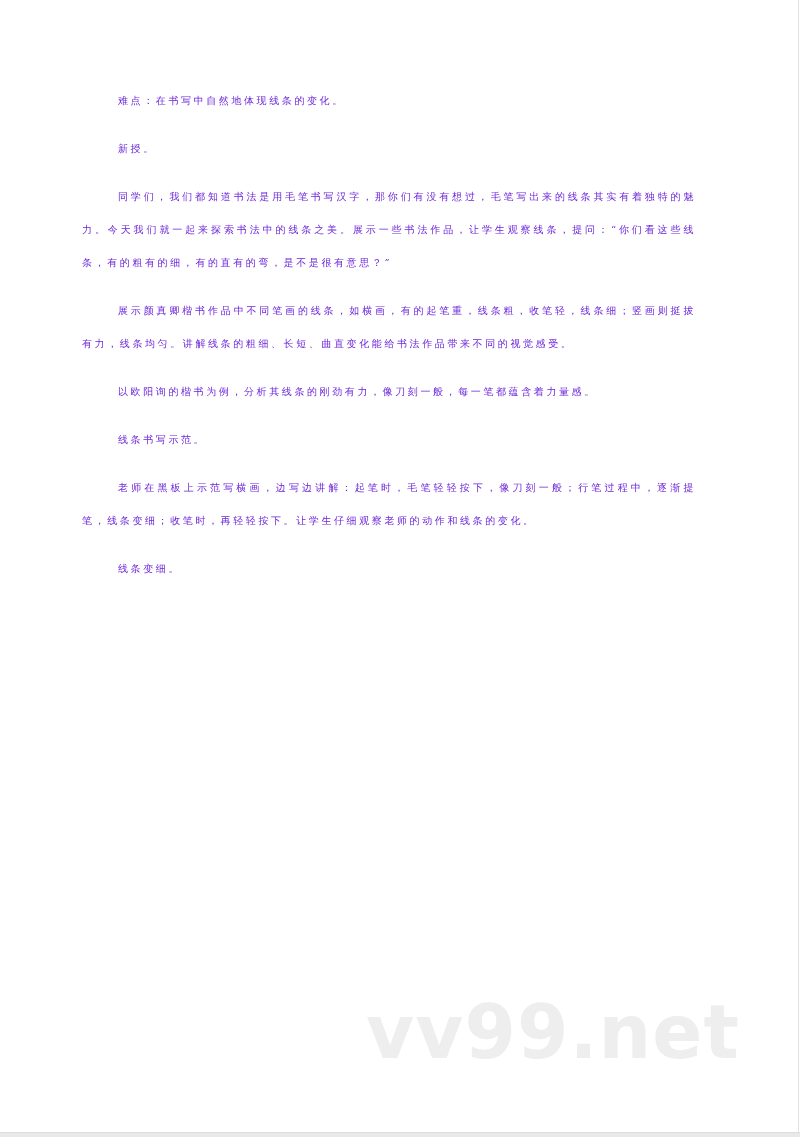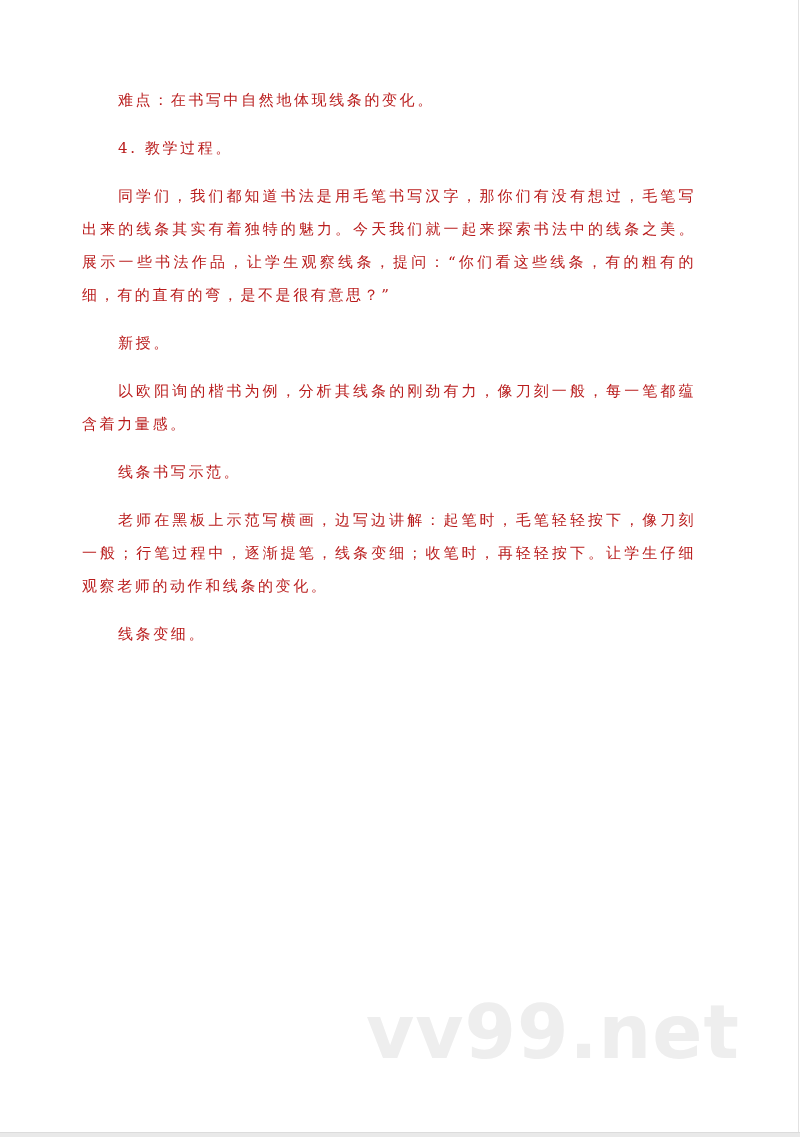--- a/index.html
+++ b/index.html
@@ -30,22 +30,22 @@
       width: 800px;
       height: 5px;
       background: #e9e9e9;
       border-top: 1px solid #dcdcdc;
     }
     .content {
       position: absolute;
       left: 82px;
       top: 84px;
       width: 614px;
-      color: #b91c1c;
-      font-size: 15px;
+      color: #6d28d9;
+      font-size: 10px;
       letter-spacing: 2.6px;
       line-height: 33px;
     }
     .para {
       margin: 0 0 15px 0;
       text-indent: 36px;
       text-align: justify;
     }
     .watermark {
       position: absolute;
@@ -59,23 +59,23 @@
       line-height: 1;
       user-select: none;
     }
   </style>
 </head>
 <body>
 
 <div class="page">
   <div class="content">
     <p class="para">难点：在书写中自然地体现线条的变化。</p>
-    <p class="para">4. 教学过程。</p>
+    <p class="para">新授。</p>
     <p class="para">同学们，我们都知道书法是用毛笔书写汉字，那你们有没有想过，毛笔写出来的线条其实有着独特的魅力。今天我们就一起来探索书法中的线条之美。展示一些书法作品，让学生观察线条，提问：“你们看这些线条，有的粗有的细，有的直有的弯，是不是很有意思？”</p>
-    <p class="para">新授。</p>
+    <p class="para">展示颜真卿楷书作品中不同笔画的线条，如横画，有的起笔重，线条粗，收笔轻，线条细；竖画则挺拔有力，线条均匀。讲解线条的粗细、长短、曲直变化能给书法作品带来不同的视觉感受。</p>
     <p class="para">以欧阳询的楷书为例，分析其线条的刚劲有力，像刀刻一般，每一笔都蕴含着力量感。</p>
     <p class="para">线条书写示范。</p>
     <p class="para">老师在黑板上示范写横画，边写边讲解：起笔时，毛笔轻轻按下，像刀刻一般；行笔过程中，逐渐提笔，线条变细；收笔时，再轻轻按下。让学生仔细观察老师的动作和线条的变化。</p>
     <p class="para">线条变细。</p>
   </div>
   <div class="watermark">vv99.net</div>
 </div>
 <div class="bottom-bar"></div>
 
 </body></html>

